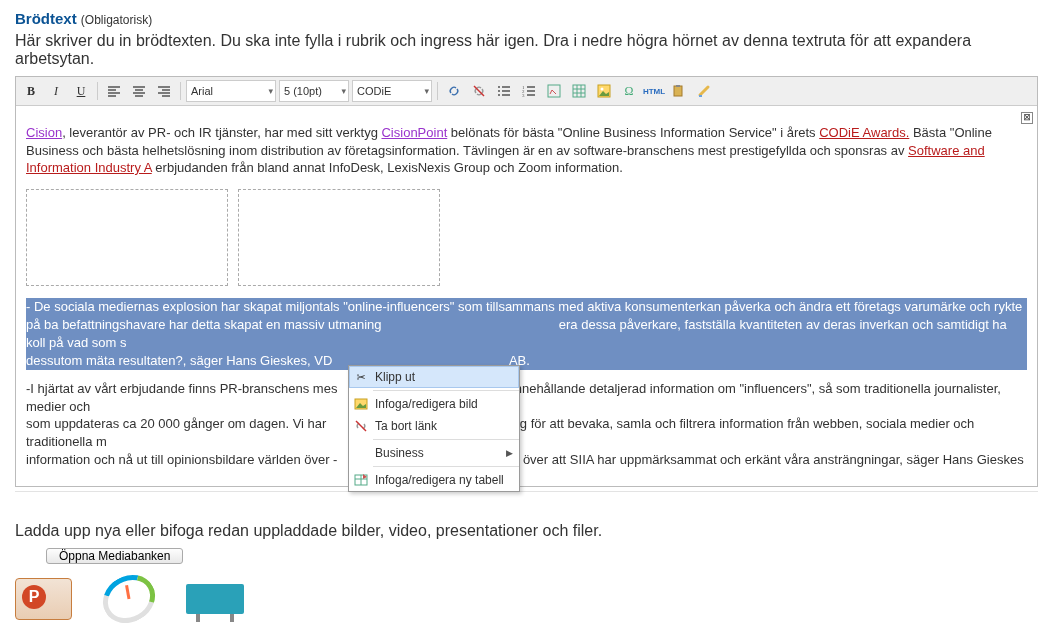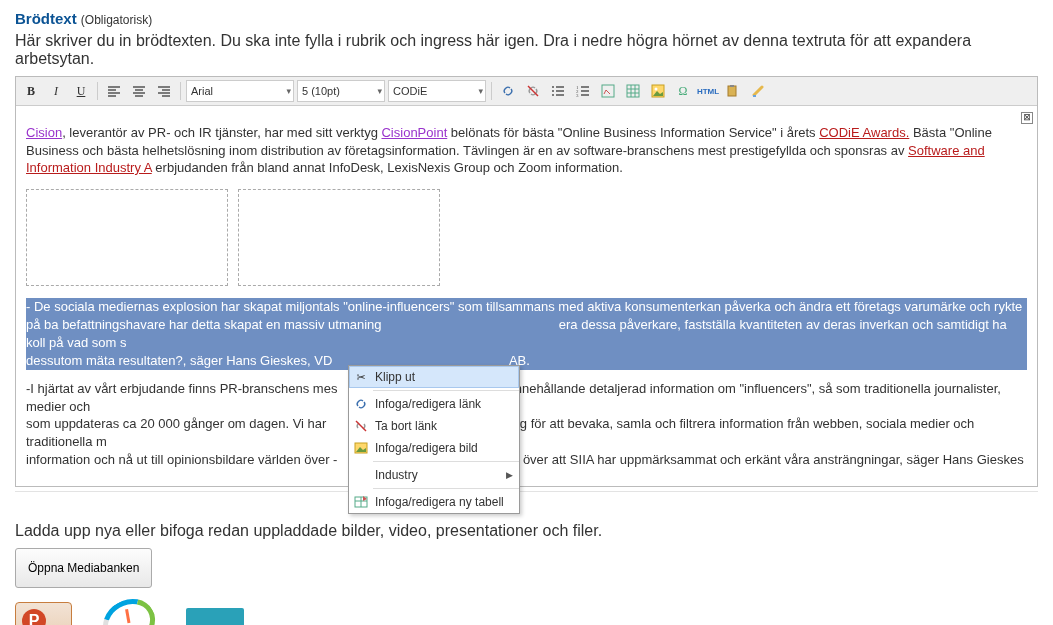--- a/index.html
+++ b/index.html
@@ -61,21 +61,21 @@
     background: #ccc;
     margin: 0 2px;
   }
   .tsel {
     height: 20px;
     font-size: 11px;
     border: 1px solid #ccc;
     background: #fff;
     display: inline-flex;
     align-items: center;
-    padding: 0 32px 0 4px;
+    padding: 0 14px 0 4px;
     position: relative;
     cursor: pointer;
     min-width: 55px;
   }
   .tsel::after {
     content: "▾";
     position: absolute;
     right: 2px;
     font-size: 9px;
     color: #666;
@@ -166,23 +166,24 @@
     font-size: 9px;
     color: #555;
   }
   .media-section {
     margin-top: 30px;
   }
   .btn-std {
     background: linear-gradient(#fdfdfd, #e8e8e8);
     border: 1px solid #aaa;
     border-radius: 3px;
-    padding: 12px 12px;
+    padding: 0 12px;
     font-size: 12px;
     cursor: pointer;
+    margin-left: 31px;
   }
   .thumbs {
     display: flex;
     gap: 30px;
     margin-top: 12px;
     align-items: center;
   }
   .thumb-ppt {
     width: 55px; height: 40px;
     border: 1px solid #c77d3e;
@@ -383,47 +384,39 @@
 
   <div class="ctx-menu">
     <div class="ctx-item hover">
       <span class="ctx-ico">✂</span>
       <span>Klipp ut</span>
     </div>
     <div class="ctx-sep"></div>
     <div class="ctx-item">
       <span class="ctx-ico">
         <svg width="14" height="14" viewBox="0 0 14 14">
-            <path fill="none" stroke="#3b6fae" stroke-width="1.4" d="M4 9a3 3 0 010-4l1-1a3 3 0 014 0M10 5a3 3 0 010 4l-1 1a3 3 0 01-4 0"></path>
+            <rect x="1" y="2" width="12" height="10" fill="#ffd86b" stroke="#c8a020"></rect>
+            <path d="M2 11l4-5 3 3 3-2v4z" fill="#6a9b3f"></path>
           </svg>
       </span>
-      <span>Infoga/redigera länk</span>
+      <span>Infoga/redigera bild</span>
     </div>
     <div class="ctx-item">
       <span class="ctx-ico">
         <svg width="14" height="14" viewBox="0 0 14 14">
             <path fill="none" stroke="#999" stroke-width="1.4" d="M4 9a3 3 0 010-4l1-1M10 5a3 3 0 010 4l-1 1"></path>
             <path stroke="#c33" stroke-width="1.4" d="M2 2l10 10"></path>
           </svg>
       </span>
       <span>Ta bort länk</span>
     </div>
-    <div class="ctx-item">
-      <span class="ctx-ico">
-        <svg width="14" height="14" viewBox="0 0 14 14">
-            <rect x="1" y="2" width="12" height="10" fill="#ffd86b" stroke="#c8a020"></rect>
-            <path d="M2 11l4-5 3 3 3-2v4z" fill="#6a9b3f"></path>
-          </svg>
-      </span>
-      <span>Infoga/redigera bild</span>
-    </div>
     <div class="ctx-sep"></div>
     <div class="ctx-item">
       <span class="ctx-ico"></span>
-      <span>Industry</span>
+      <span>Business</span>
       <span class="ctx-arrow">▶</span>
     </div>
     <div class="ctx-sep"></div>
     <div class="ctx-item">
       <span class="ctx-ico">
         <svg width="14" height="14" viewBox="0 0 14 14">
             <rect x="1" y="2" width="12" height="10" fill="none" stroke="#5a8"></rect>
             <path stroke="#5a8" d="M1 6h12M7 2v10"></path>
             <path d="M9 1l4 3-4 2z" fill="#c55"></path>
           </svg>

